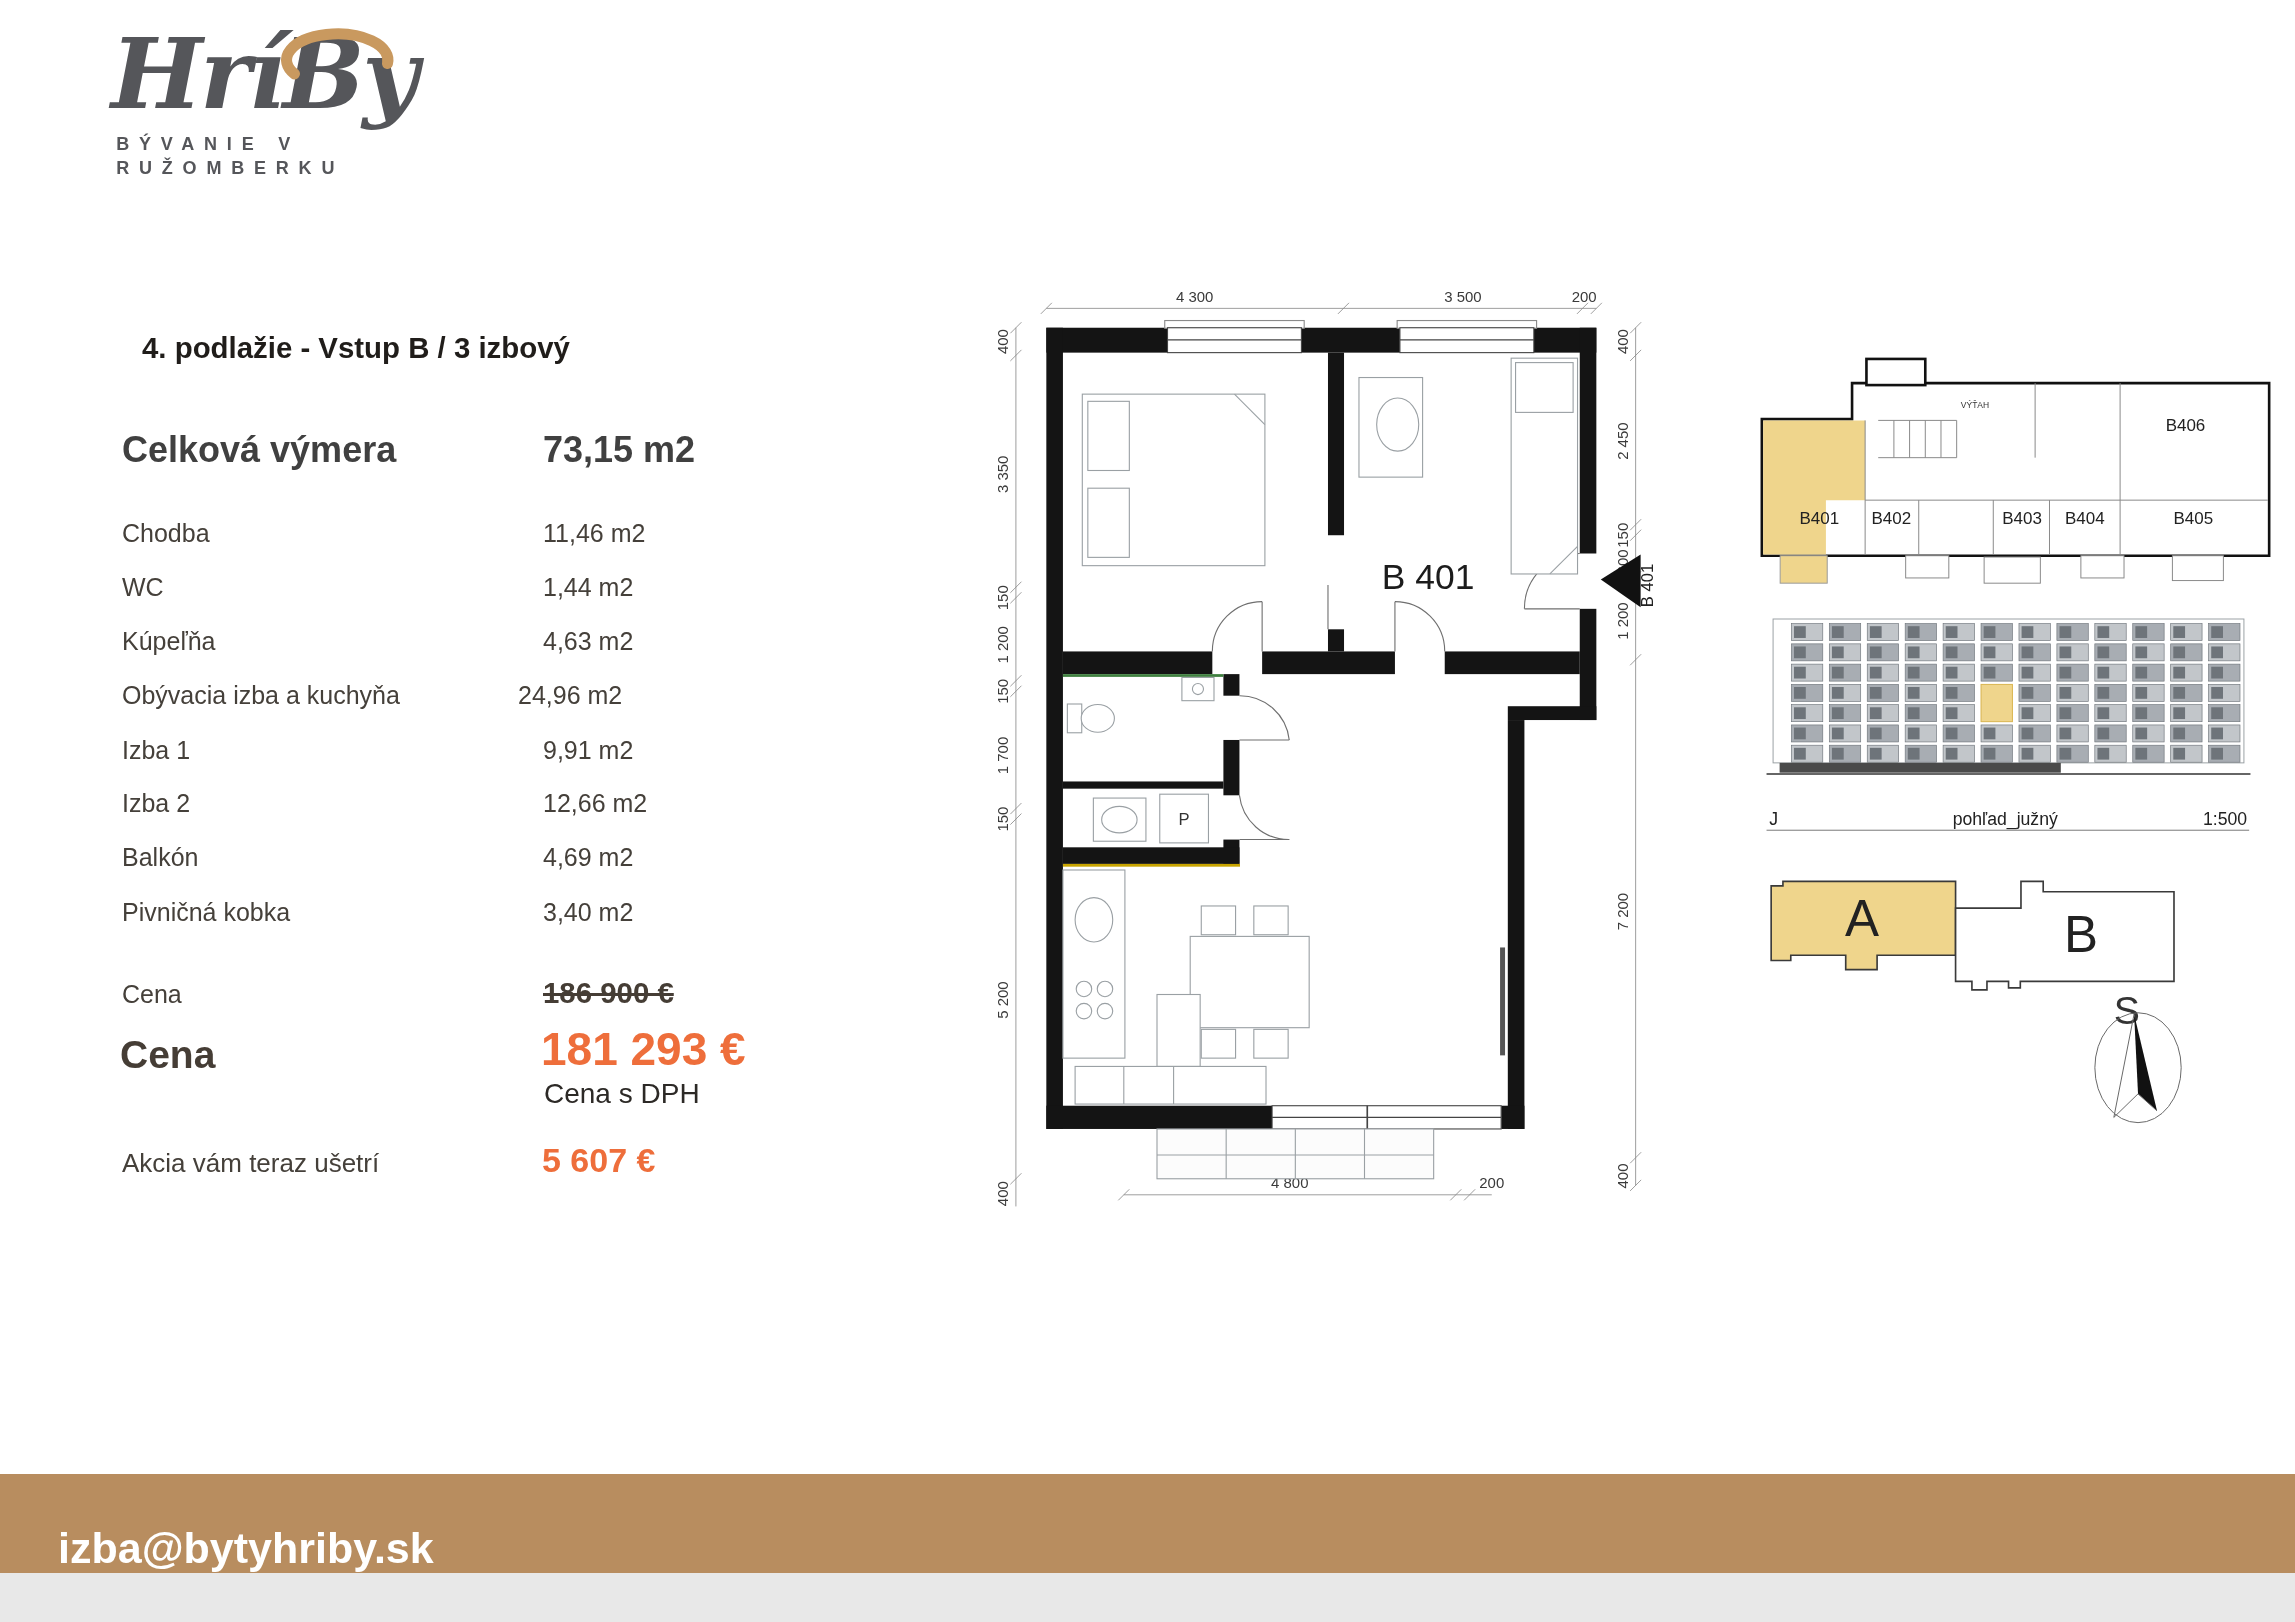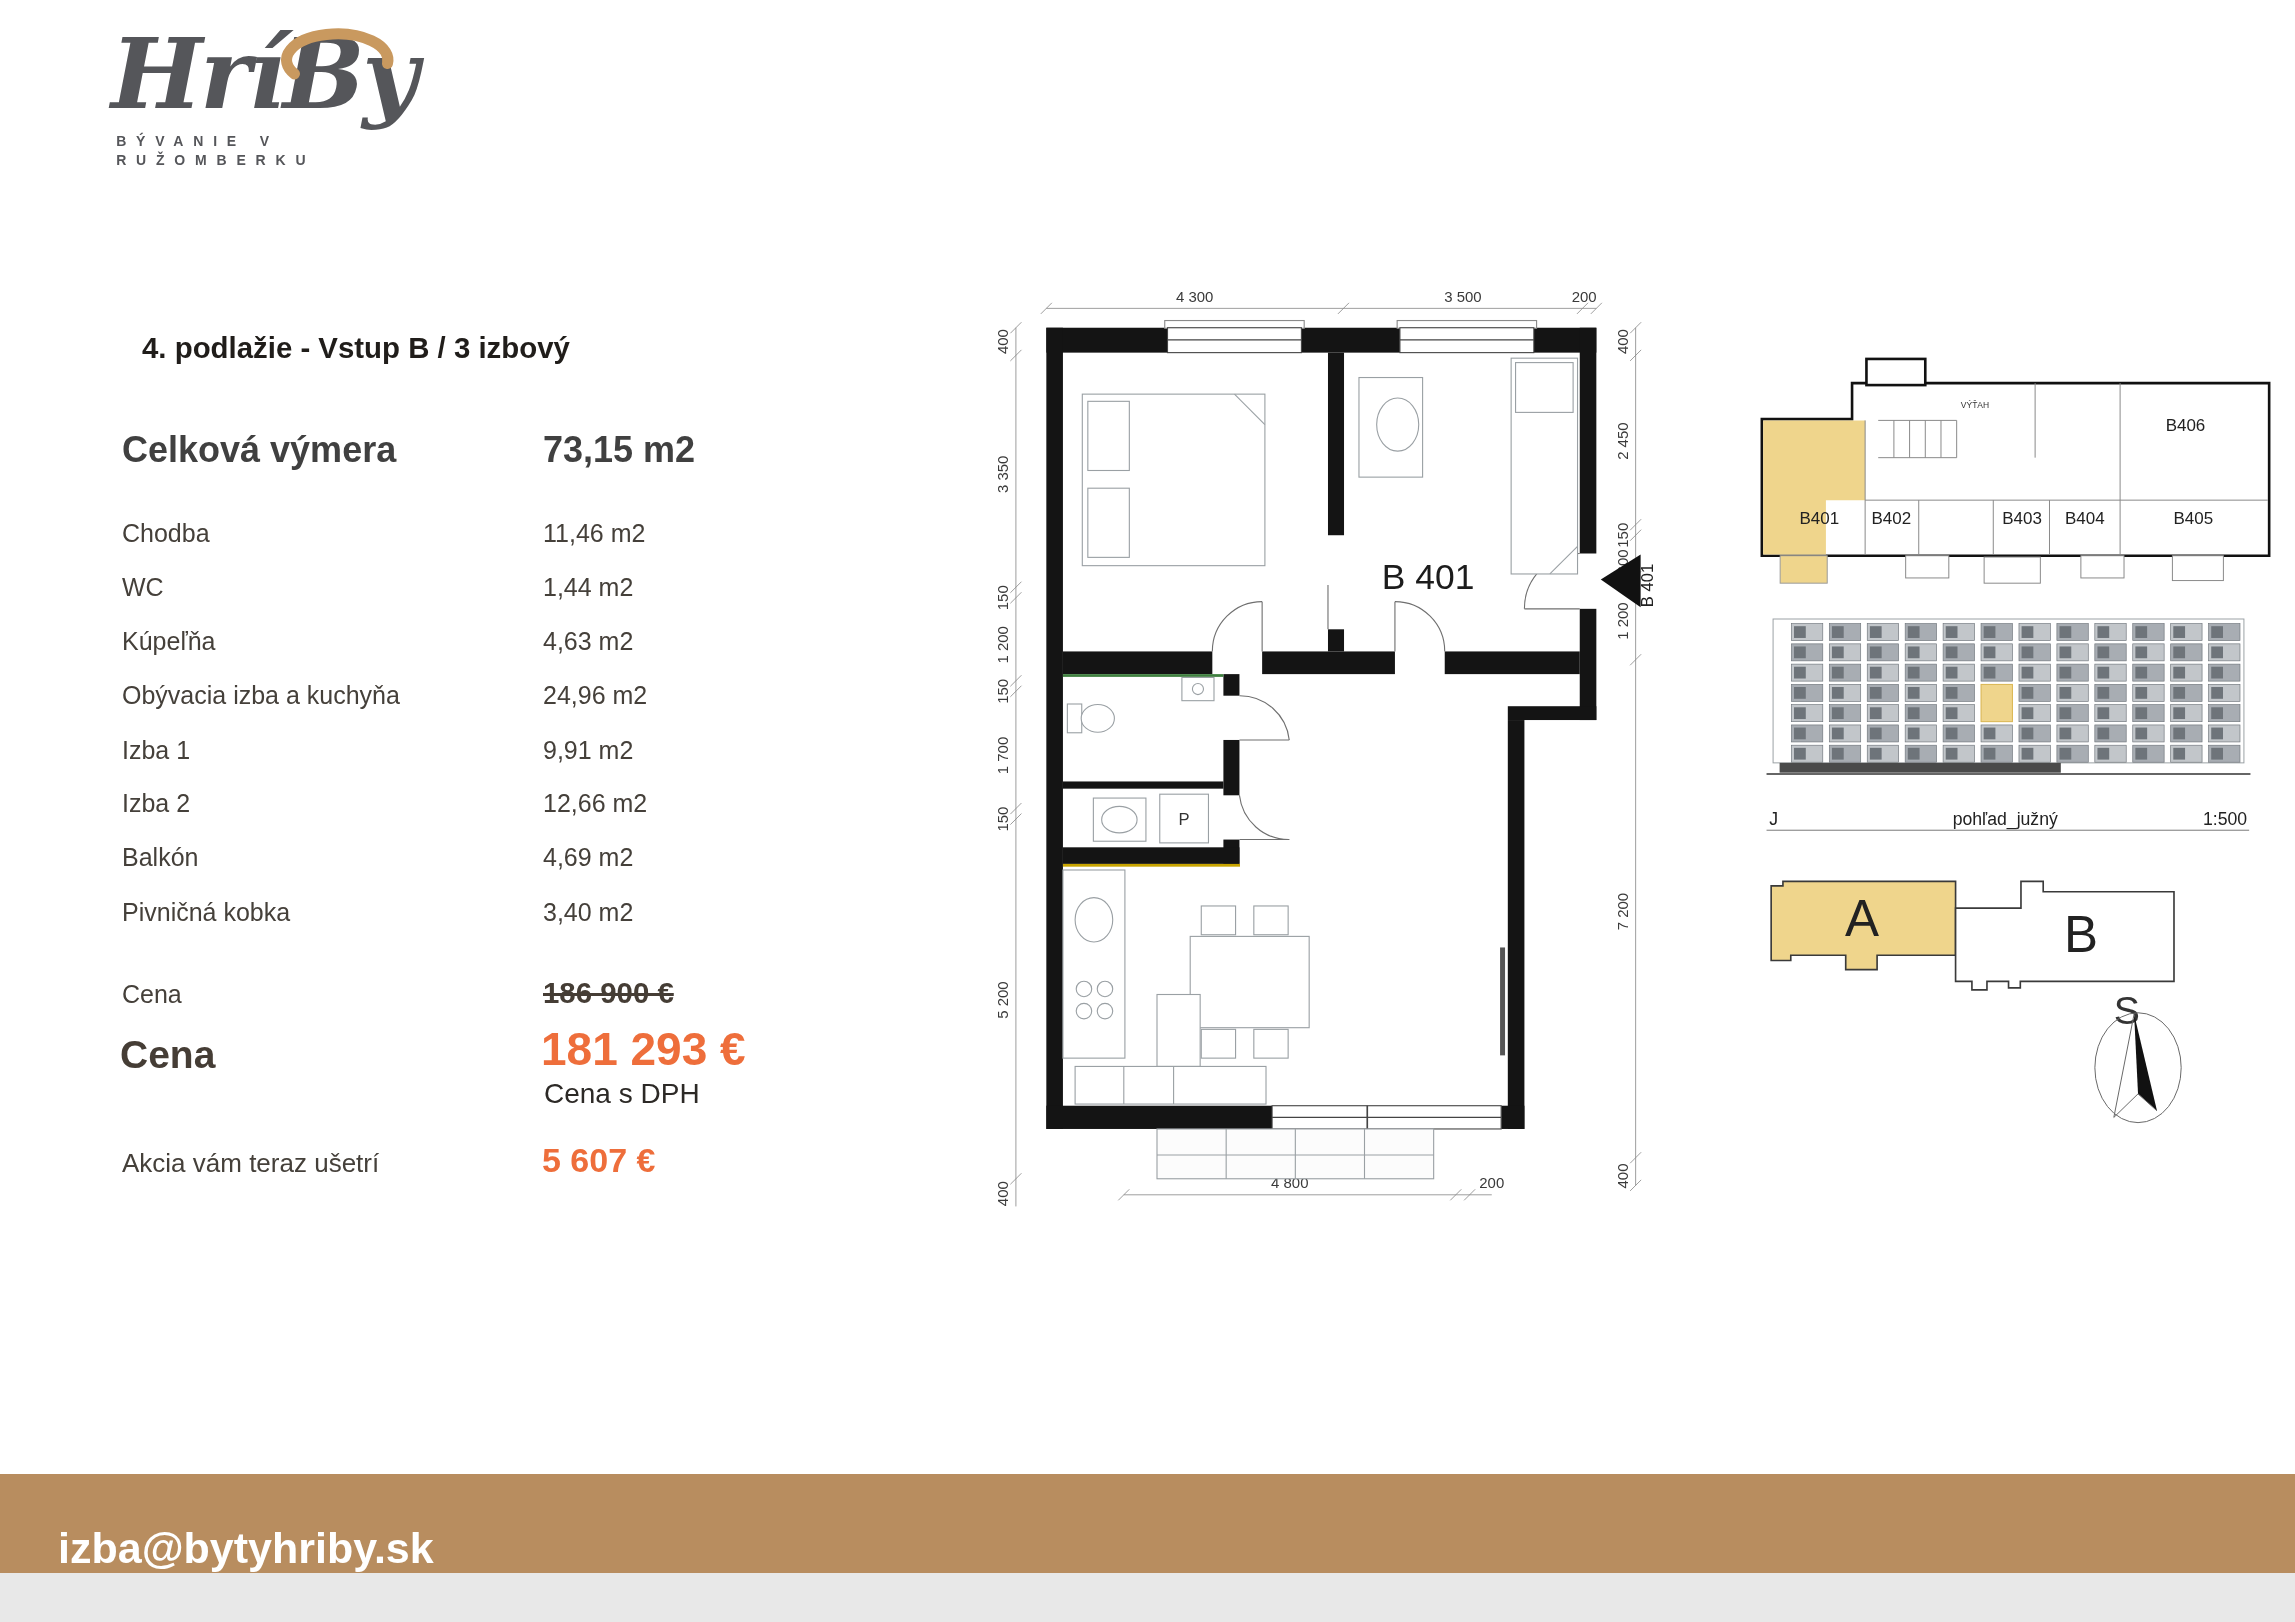--- a/index.html
+++ b/index.html
@@ -2,21 +2,21 @@
 <html style="font-size:10.5px"><head>
 <meta charset="utf-8">
 <style>
   html,body{margin:0;padding:0;background:#e8e8e8;}
   #page{position:relative;width:2295px;height:1573px;background:#ffffff;overflow:hidden;
         font-family:"Liberation Sans",sans-serif;color:#1d1b19;}
   .abs{position:absolute;}
   
   .logo-script{font-family:"DejaVu Serif",serif;font-style:italic;font-weight:bold;
                font-size:97px;color:#55565a;letter-spacing:-2.6px;line-height:1;}
-  .logo-sub{font-size:14px;font-weight:bold;color:#55565a;letter-spacing:9.8px;line-height:1.35;}
+  .logo-sub{font-size:18px;font-weight:bold;color:#55565a;letter-spacing:9.8px;line-height:1.35;}
   
   .title{font-size:73px;font-weight:800;letter-spacing:0.7px;color:#161412;line-height:1;}
   .subtitle{font-size:29.4px;font-weight:700;color:#201d1a;}
   .sum-label,.sum-value{font-size:36px;font-weight:700;color:#404040;}
   .row-label,.row-value{font-size:25px;color:#45403a;}
   .price-old-label{font-size:25px;color:#45403a;}
   .price-old{font-size:29.4px;font-weight:600;color:#453d35;text-decoration:line-through;
              text-decoration-thickness:3.3px;}
   .price-big-label{font-size:39px;font-weight:800;color:#453d35;}
   .price-new{font-size:46px;font-weight:800;color:#ee6e3b;}
@@ -57,21 +57,21 @@
   <div class="abs sum-value" style="left:543px;top:429px;">73,15 m2</div>
 
   <div>
     <div class="abs row-label" style="left:122px;top:519px;">Chodba</div>
     <div class="abs row-value" style="left:543px;top:519px;">11,46 m2</div>
     <div class="abs row-label" style="left:122px;top:573px;">WC</div>
     <div class="abs row-value" style="left:543px;top:573px;">1,44 m2</div>
     <div class="abs row-label" style="left:122px;top:627px;">Kúpeľňa</div>
     <div class="abs row-value" style="left:543px;top:627px;">4,63 m2</div>
     <div class="abs row-label" style="left:122px;top:681px;">Obývacia izba a kuchyňa</div>
-    <div class="abs row-value" style="left:543px;top:681px;">24,96 m2</div>
+    <div class="abs row-value" style="left:518px;top:681px;">24,96 m2</div>
     <div class="abs row-label" style="left:122px;top:736px;">Izba 1</div>
     <div class="abs row-value" style="left:543px;top:736px;">9,91 m2</div>
     <div class="abs row-label" style="left:122px;top:789px;">Izba 2</div>
     <div class="abs row-value" style="left:543px;top:789px;">12,66 m2</div>
     <div class="abs row-label" style="left:122px;top:843px;">Balkón</div>
     <div class="abs row-value" style="left:543px;top:843px;">4,69 m2</div>
     <div class="abs row-label" style="left:122px;top:898px;">Pivničná kobka</div>
     <div class="abs row-value" style="left:543px;top:898px;">3,40 m2</div>
   </div>
 

